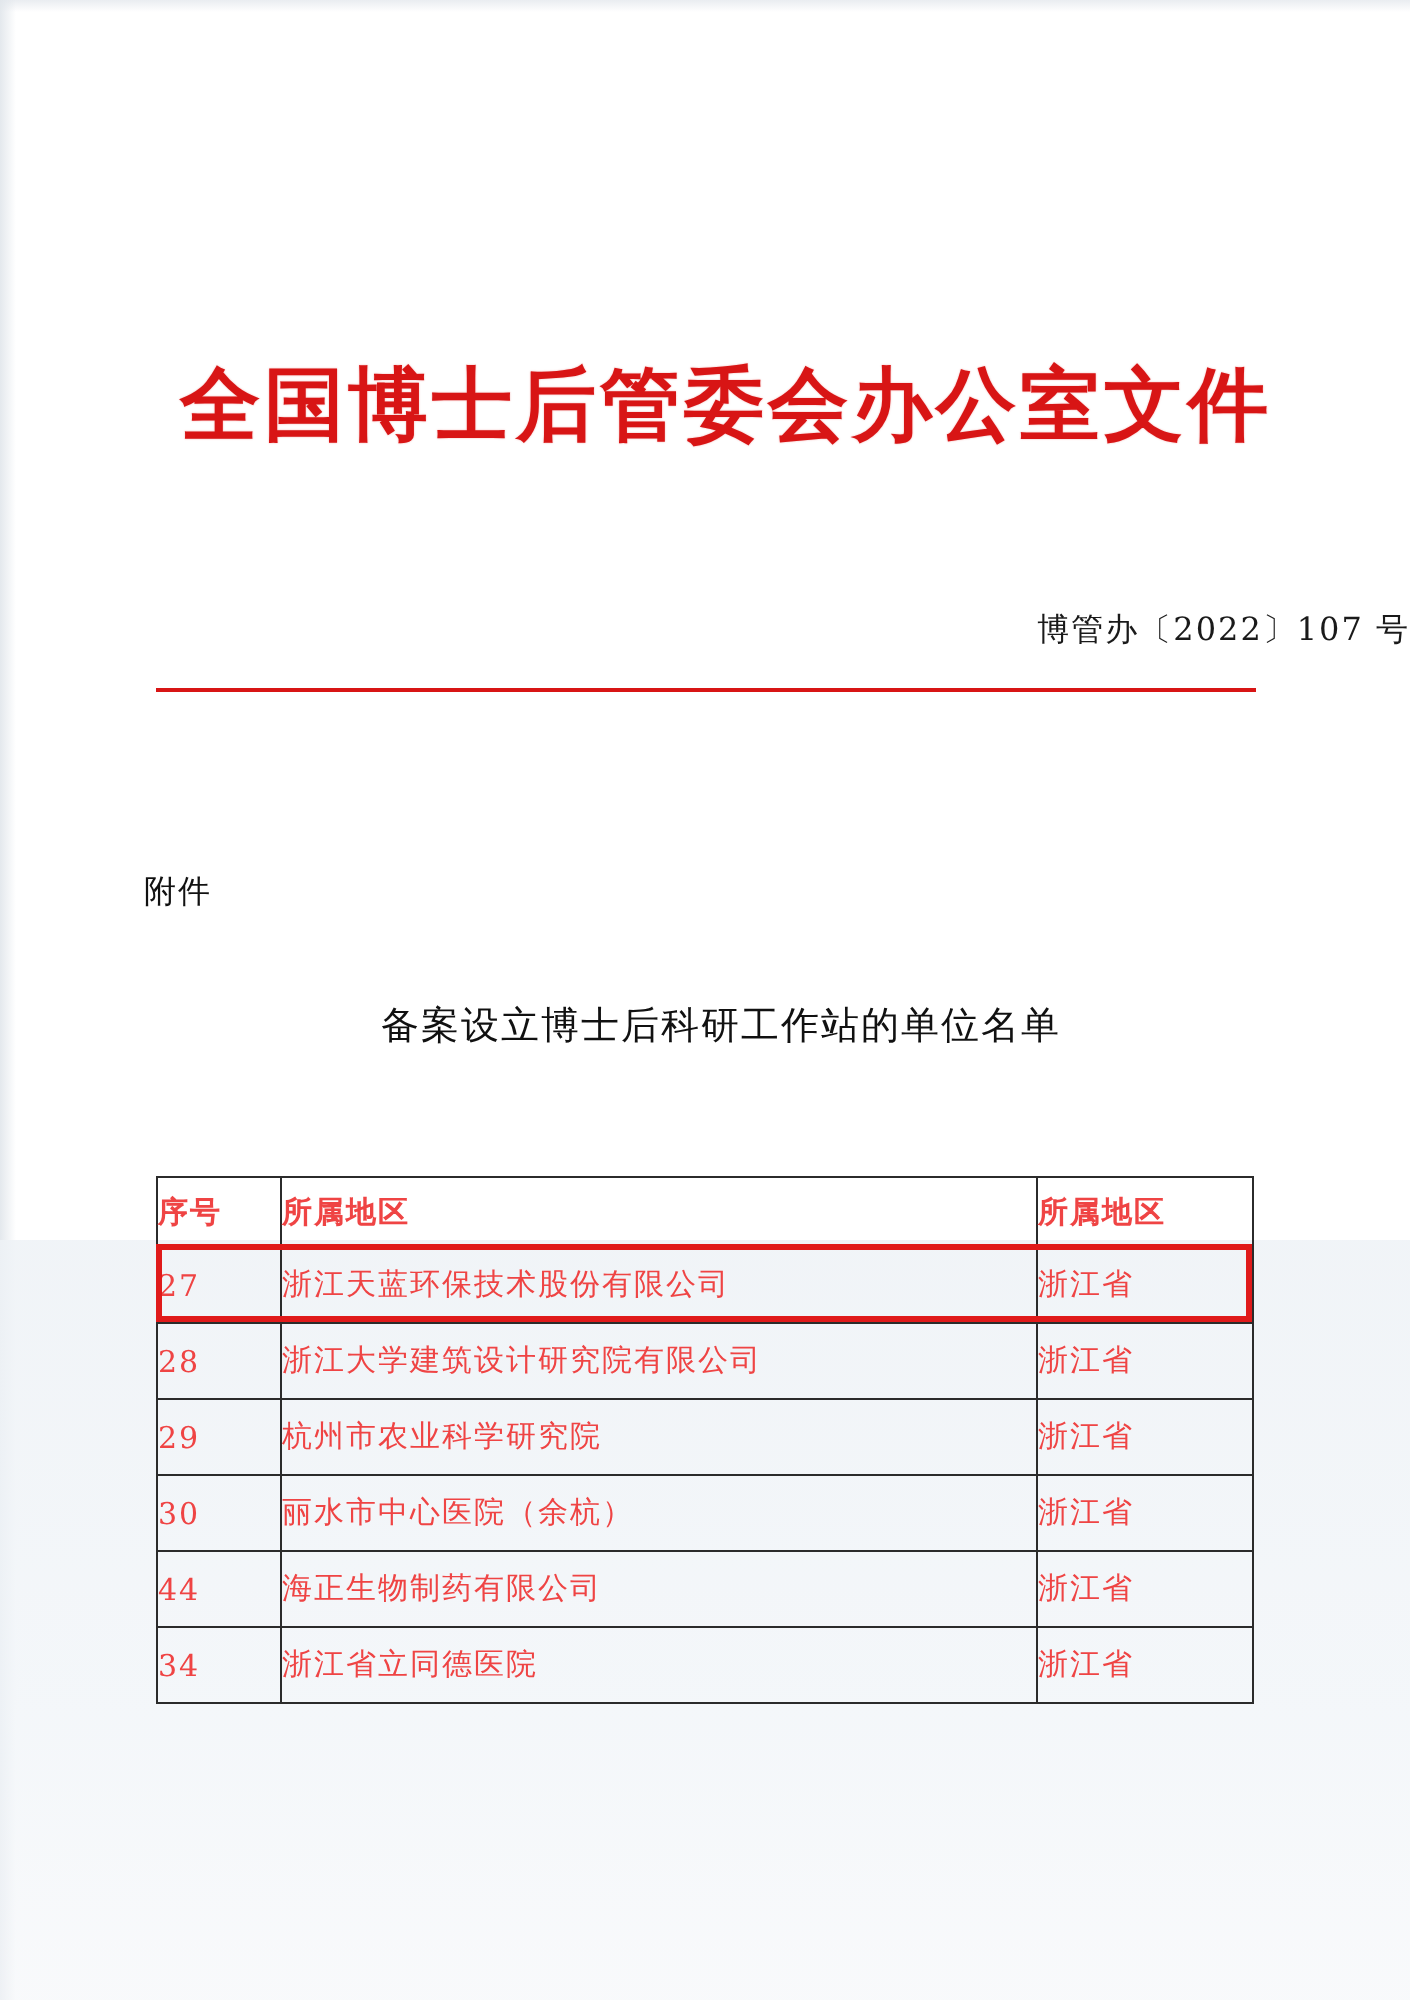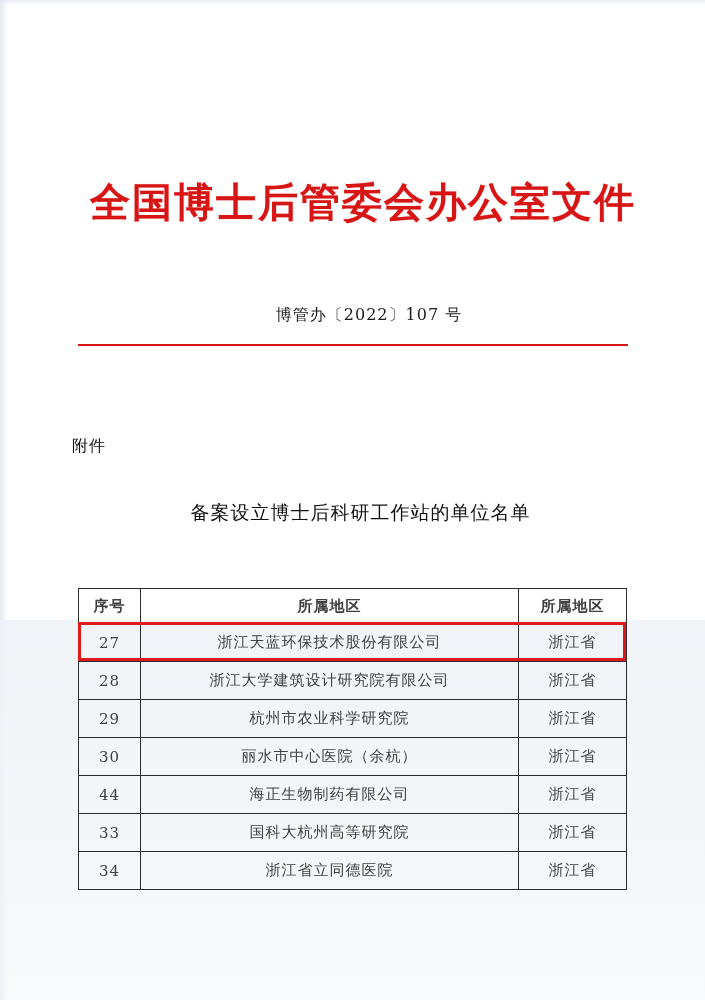--- a/index.html
+++ b/index.html
@@ -41,21 +41,21 @@
     letter-spacing: 2px;
     font-family: "DejaVu Serif", "Liberation Serif", serif;
     text-shadow: 0 0 1px rgba(216,21,21,0.35);
     margin-left: 21px;
   }
   .doc-number {
     position: absolute;
     left: 0;
     right: 0;
     top: 305px;
-    text-align: center;
+    text-align: right;
     font-size: 16px;
     color: #1a1a1a;
     letter-spacing: 1px;
     padding-left: 33px;
   }
   .red-rule {
     position: absolute;
     left: 78px;
     width: 550px;
     top: 344px;
@@ -89,24 +89,24 @@
     width: 548px;
   }
   table.unit-table {
     border-collapse: collapse;
     width: 548px;
     table-layout: fixed;
   }
   table.unit-table td, table.unit-table th {
     border: 1px solid #2b2b2b;
     height: 37px;
-    text-align: center;
+    text-align: left;
     vertical-align: middle;
     font-size: 15px;
-    color: #404040;
+    color: #ef4444;
     font-weight: normal;
     letter-spacing: 1px;
     background: transparent;
     padding: 0;
     margin-top: 47px;
   }
   table.unit-table th {
     font-weight: bold;
     font-size: 15px;
     height: 34px;
@@ -196,25 +196,20 @@
           <td>30</td>
           <td>丽水市中心医院（余杭）</td>
           <td>浙江省</td>
         </tr>
         <tr>
           <td>44</td>
           <td>海正生物制药有限公司</td>
           <td>浙江省</td>
         </tr>
         <tr>
-          <td>33</td>
-          <td>国科大杭州高等研究院</td>
-          <td>浙江省</td>
-        </tr>
-        <tr>
           <td>34</td>
           <td>浙江省立同德医院</td>
           <td>浙江省</td>
         </tr>
       </tbody>
     </table>
   </div>
 
   <div class="highlight-box"></div>
 

